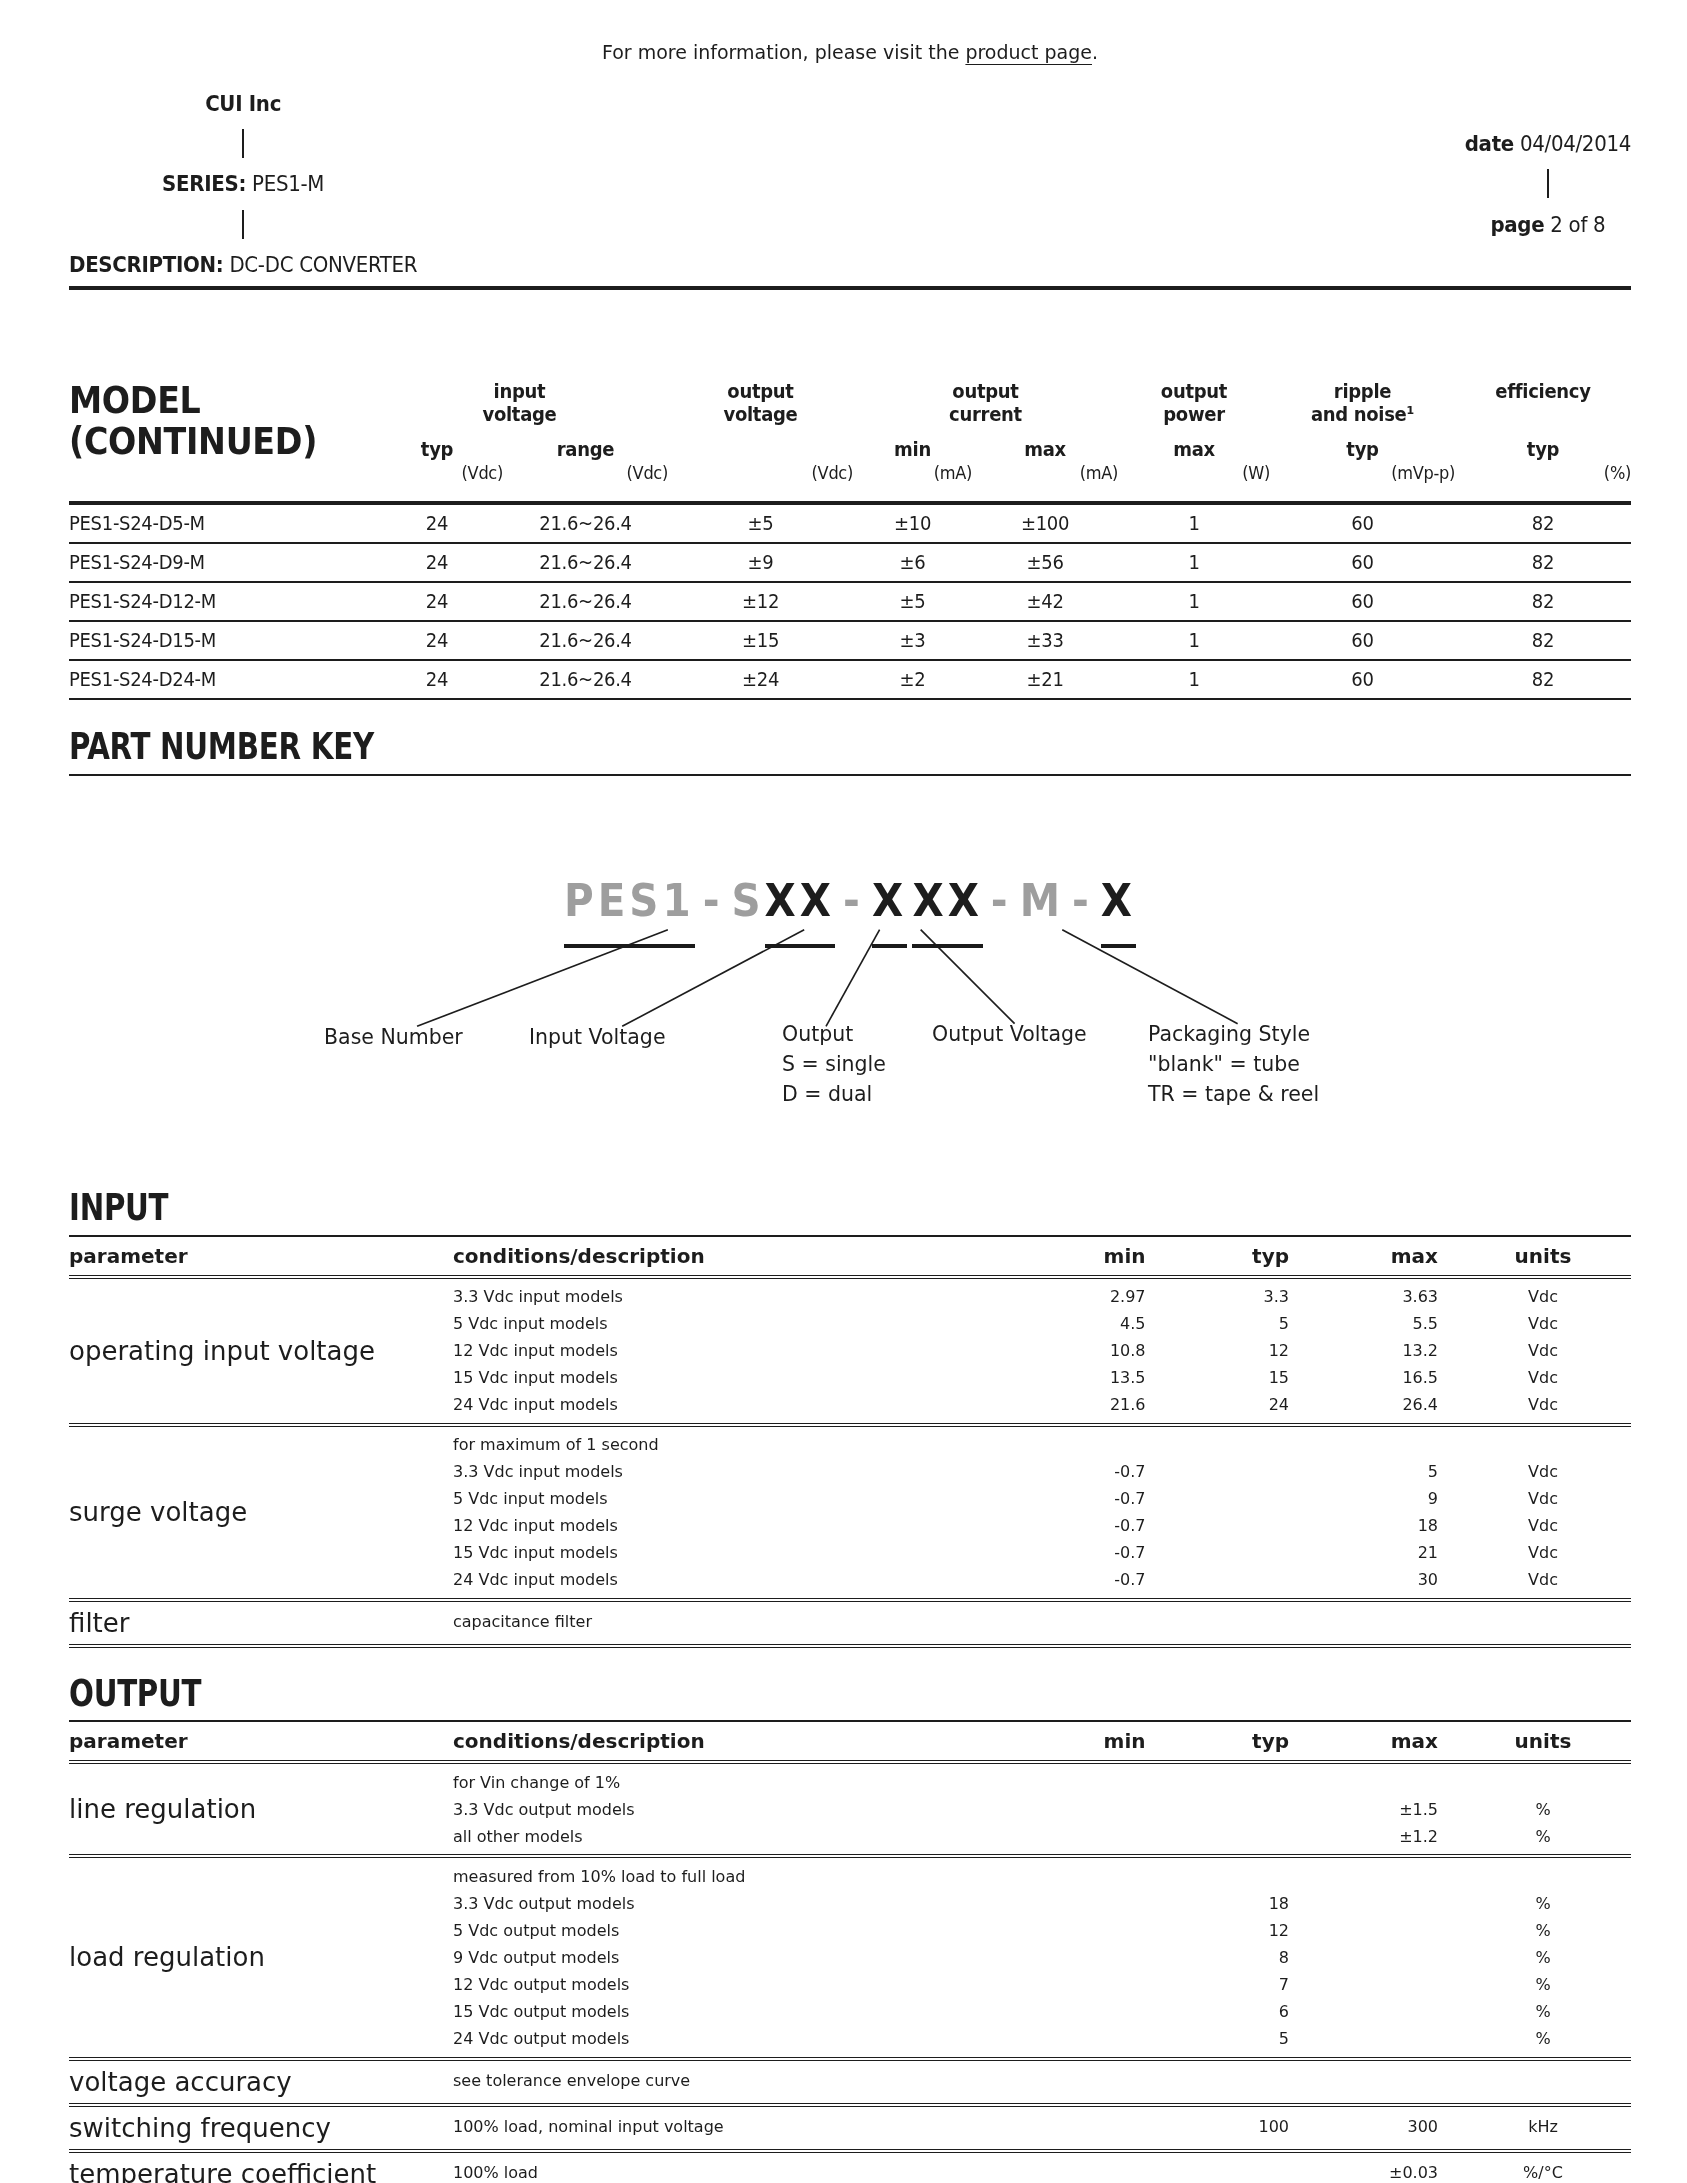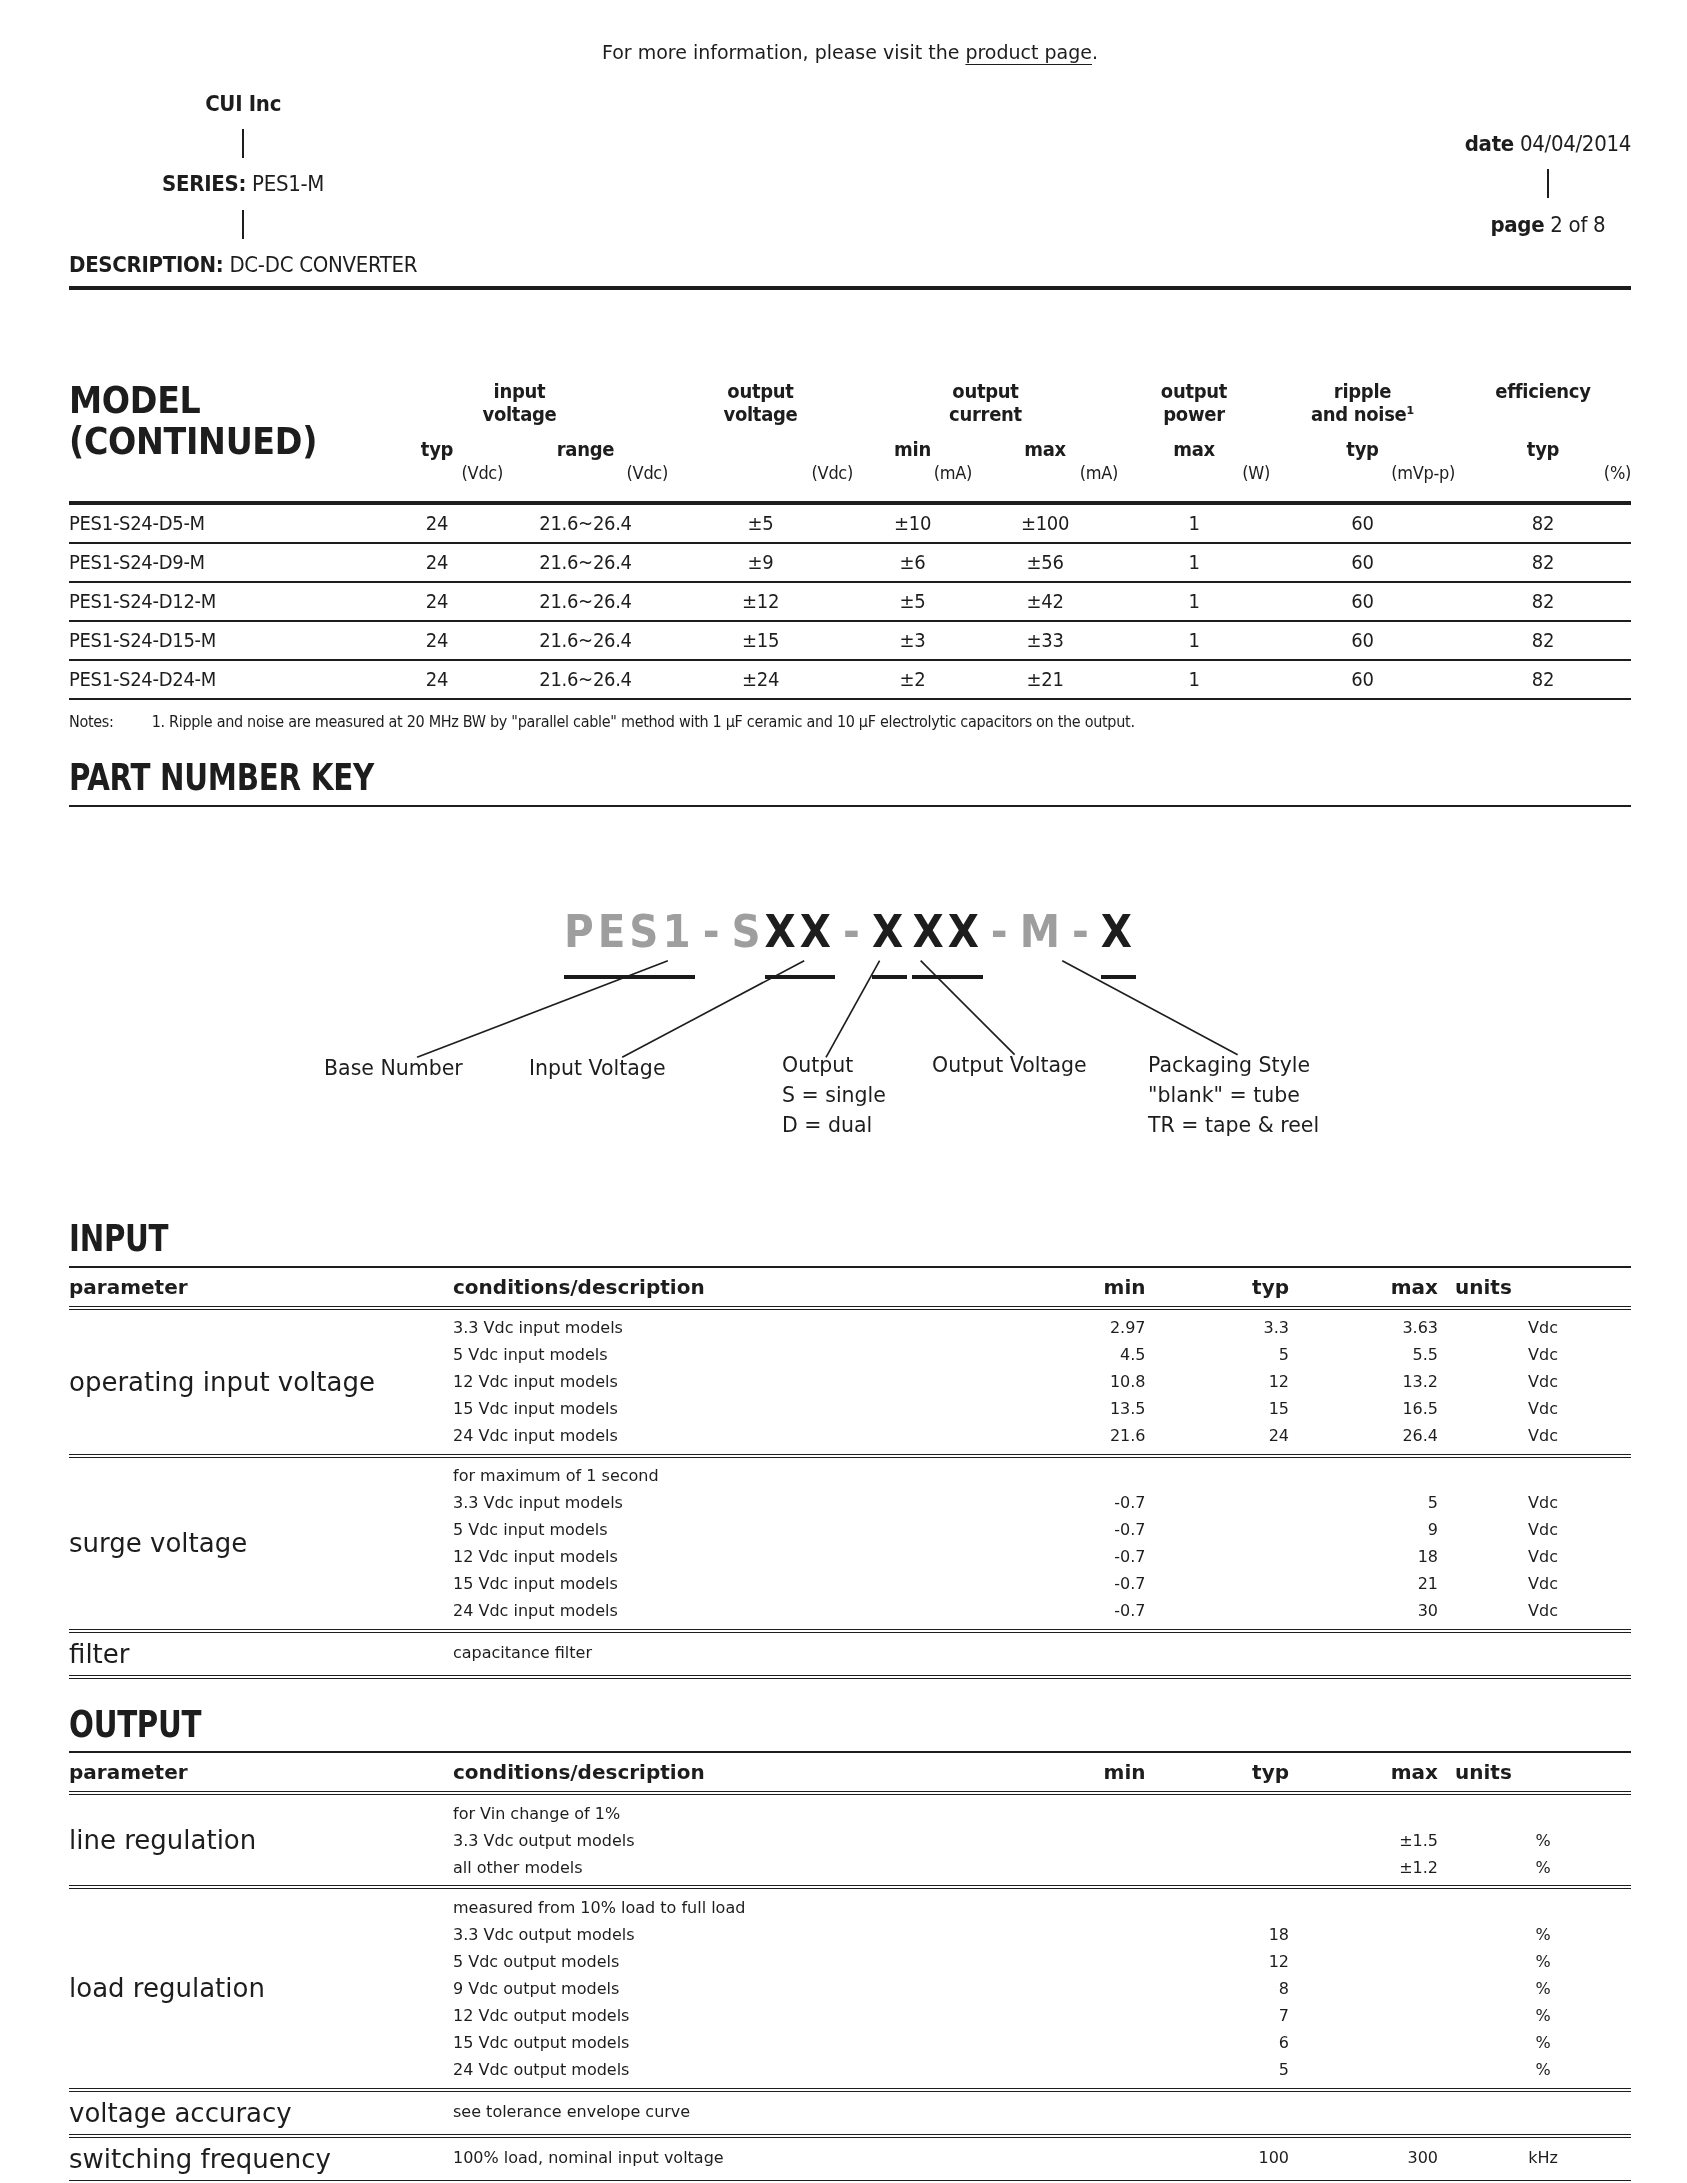--- a/index.html
+++ b/index.html
@@ -67,21 +67,21 @@
   .spec-head{display:grid;grid-template-columns:384px 559px 152px 142px 149px 176px;height:38px;align-items:center;font-weight:bold;font-size:20px;}
   .hr2{height:2px;border-top:1.3px solid #1d1d1d;border-bottom:1.3px solid #1d1d1d;}
   .spec-group{display:grid;grid-template-columns:384px 1178px;padding:4.6px 0;}
   .spec-group.single{padding:6px 0;}
   .sg-param{align-self:center;font-size:26px;}
   .sg-row{display:grid;grid-template-columns:559px 152px 142px 149px 176px;height:27px;align-items:center;font-size:16px;}
   .c-num{text-align:right;}
   .c-min{padding-right:18.5px;} .c-typ{padding-right:17px;} .c-max{padding-right:17px;}
   .c-units{text-align:center;}
   .h-min,.h-typ,.h-max{text-align:right;}
-  .h-units{}
+  .h-units{text-align:center;}
 
   
   .footer-dots{margin-top:85px;height:0;border-top:2.6px dotted #3c3c3c;}
   .footer-site{margin-top:12px;text-align:center;font-size:22px;}
   .footer-site .rest{font-weight:normal;}
   .footer-site b{cursor:pointer;}
 </style>
 </head>
 <body>
 
@@ -187,24 +187,20 @@
       <div>24</div>
       <div>21.6~26.4</div>
       <div>±24</div>
       <div>±2</div>
       <div>±21</div>
       <div>1</div>
       <div>60</div>
       <div>82</div>
     </div>
 
-    <div class="notes">
-      <span>Notes:</span>
-      <span>1. Ripple and noise are measured at 20 MHz BW by "parallel cable" method with 1 μF ceramic and 10 μF electrolytic capacitors on the output.</span>
-    </div>
   </div>
 
   <div class="pnk-title cond"><span class="sqz">PART NUMBER KEY</span></div>
   <div class="pnk-rule"></div>
 
   <div class="diagram">
     <svg class="pnk-lines" width="1563" height="361" viewBox="0 0 2362 545">
       <line x1="905" y1="232" x2="526" y2="378" stroke="#1d1d1d" stroke-width="2.5"></line>
       <line x1="1111" y1="232" x2="836" y2="378" stroke="#1d1d1d" stroke-width="2.5"></line>
       <line x1="1225" y1="232" x2="1144" y2="378" stroke="#1d1d1d" stroke-width="2.5"></line>

